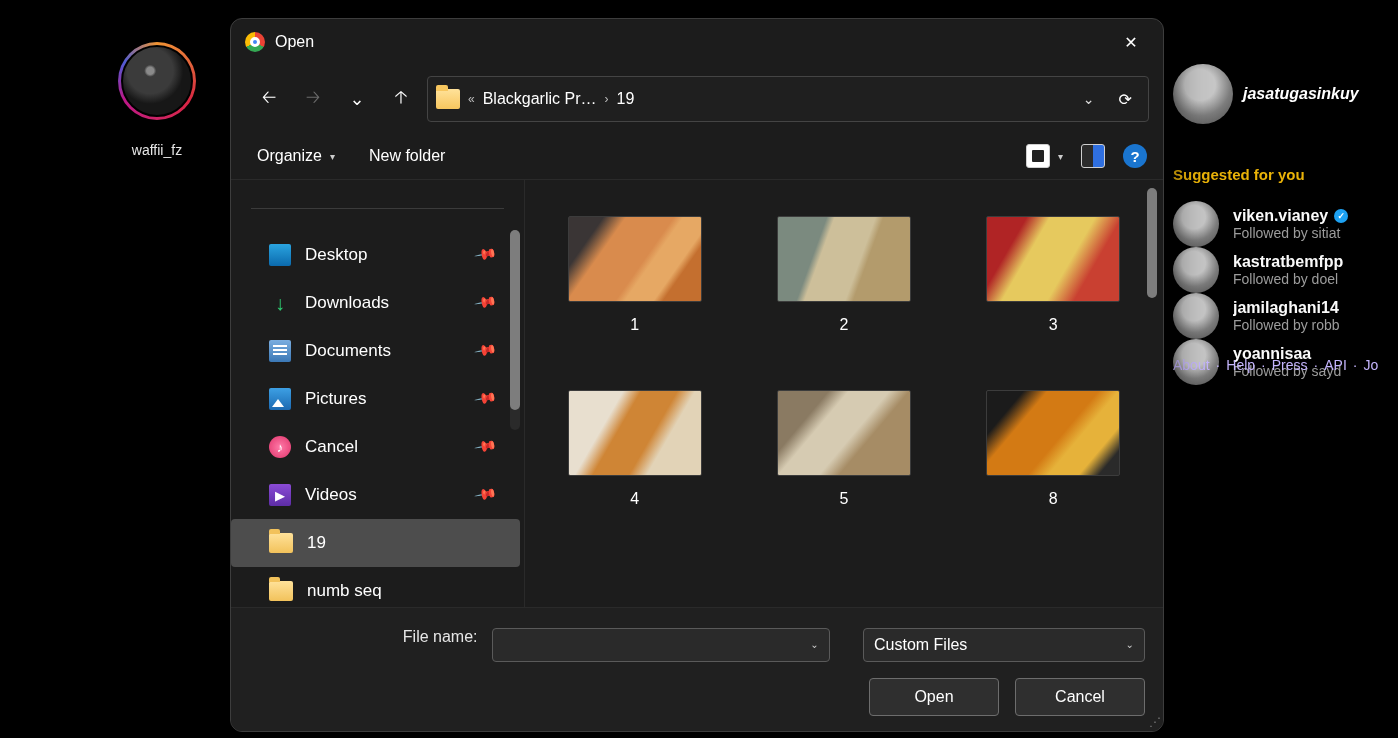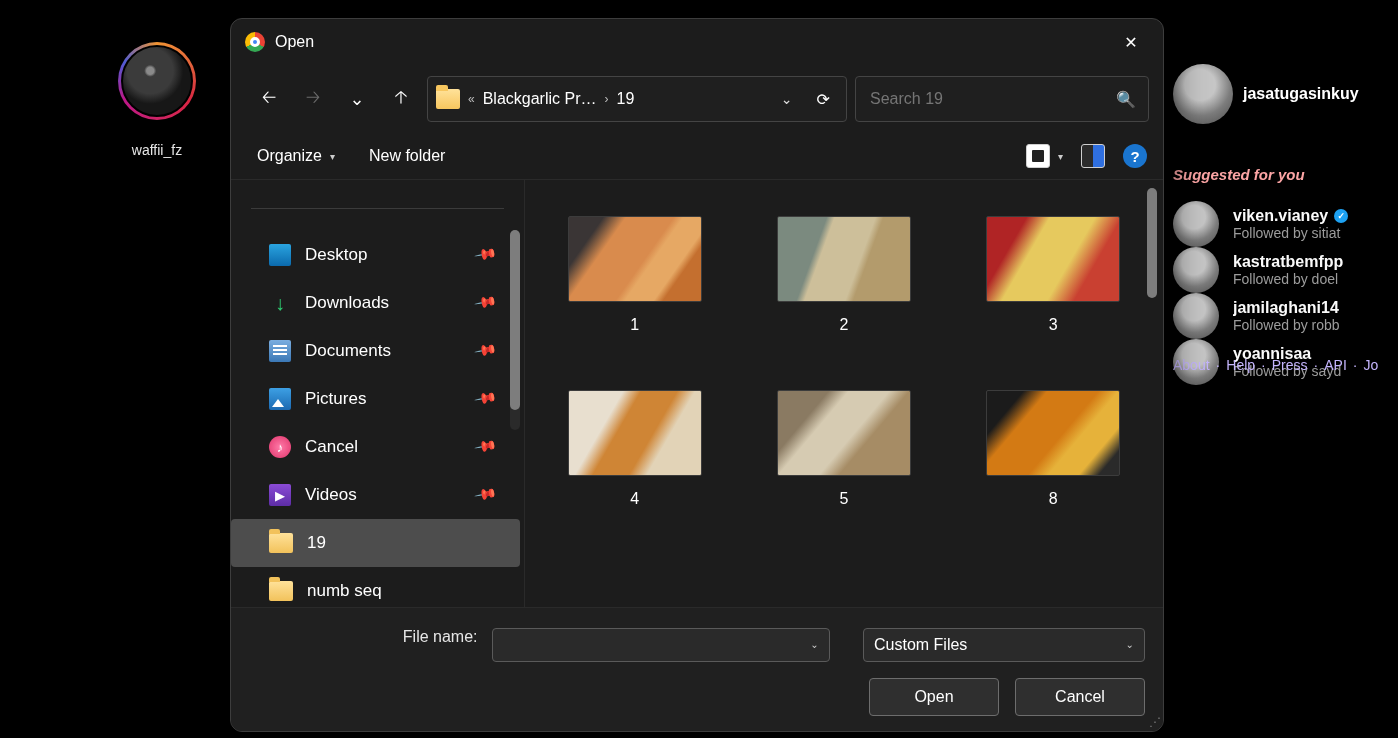--- a/index.html
+++ b/index.html
@@ -18,24 +18,24 @@
   *{box-sizing:border-box;}
 
   
   .bg{position:absolute;inset:0;}
   .story{position:absolute;left:118px;top:42px;display:flex;flex-direction:column;align-items:center;gap:22px;}
   .story-ring{width:78px;height:78px;border-radius:50%;padding:3px;background:conic-gradient(#f09433,#e6683c,#dc2743,#cc2366,#bc1888,#4f5bd5,#f09433);}
   .story-inner{width:100%;height:100%;border-radius:50%;background:radial-gradient(circle at 40% 35%,#8a8a8a 0 6%,#3b3b3b 10% 38%,#171717 55% 100%);border:2px solid #000;}
   .story-label{font-size:14px;color:#e6e6e6;}
 
   .side{position:absolute;right:0;top:64px;width:225px;display:flex;flex-direction:column;gap:14px;}
-  .topacct{display:flex;align-items:center;gap:10px;margin-bottom:28px;overflow:hidden;}
+  .topacct{display:flex;align-items:center;gap:10px;margin-bottom:28px;overflow:hidden;font-style:italic;}
   .avatar{width:60px;height:60px;border-radius:50%;background:radial-gradient(circle at 45% 35%,#c6c6c6 0 30%,#7c7c7c 60%,#4a4a4a 100%);flex:0 0 auto;}
   .topacct .name{font-size:16px;font-weight:600;}
-  .sug-h{color:#fca5a5;font-size:15px;font-weight:600;margin-bottom:4px;font-style:italic;}
+  .sug-h{color:#eab308;font-size:15px;font-weight:600;margin-bottom:4px;}
   .sug{display:flex;align-items:center;gap:14px;}
   .sug .avatar{width:46px;height:46px;}
   .sug .meta{min-width:0;overflow:hidden;}
   .sug .n{font-size:16px;font-weight:600;white-space:nowrap;color:#fafafa;display:flex;align-items:center;gap:6px;}
   .verified{width:14px;height:14px;border-radius:50%;background:#1da1f2;display:inline-flex;align-items:center;justify-content:center;font-size:9px;color:#fff;}
   .sug .f{font-size:14px;color:#9c9c9c;white-space:nowrap;}
   .footlinks{position:absolute;bottom:12px;font-size:14px;color:#c4b5fd;display:flex;gap:6px;white-space:nowrap;}
   .footlinks span{cursor:pointer;}
 
   
@@ -202,24 +202,20 @@
         <span class="chev">«</span>
         <span>Blackgarlic Pr…</span>
         <span class="chev">›</span>
         <span>19</span>
       </div>
       <div class="spacer"></div>
       <div class="drop"><span>⌄</span></div>
       <div class="refresh"><span>⟳</span></div>
     </div>
 
-    <div class="search">
-      <input placeholder="Search 19" style="">
-      <span class="mag">🔍</span>
-    </div>
   </div>
 
   <div class="toolbar">
     <div class="left">
       <div class="org">
         <span>Organize</span>
         <span class="caret-sm">▾</span>
       </div>
       <div>New folder</div>
     </div>

